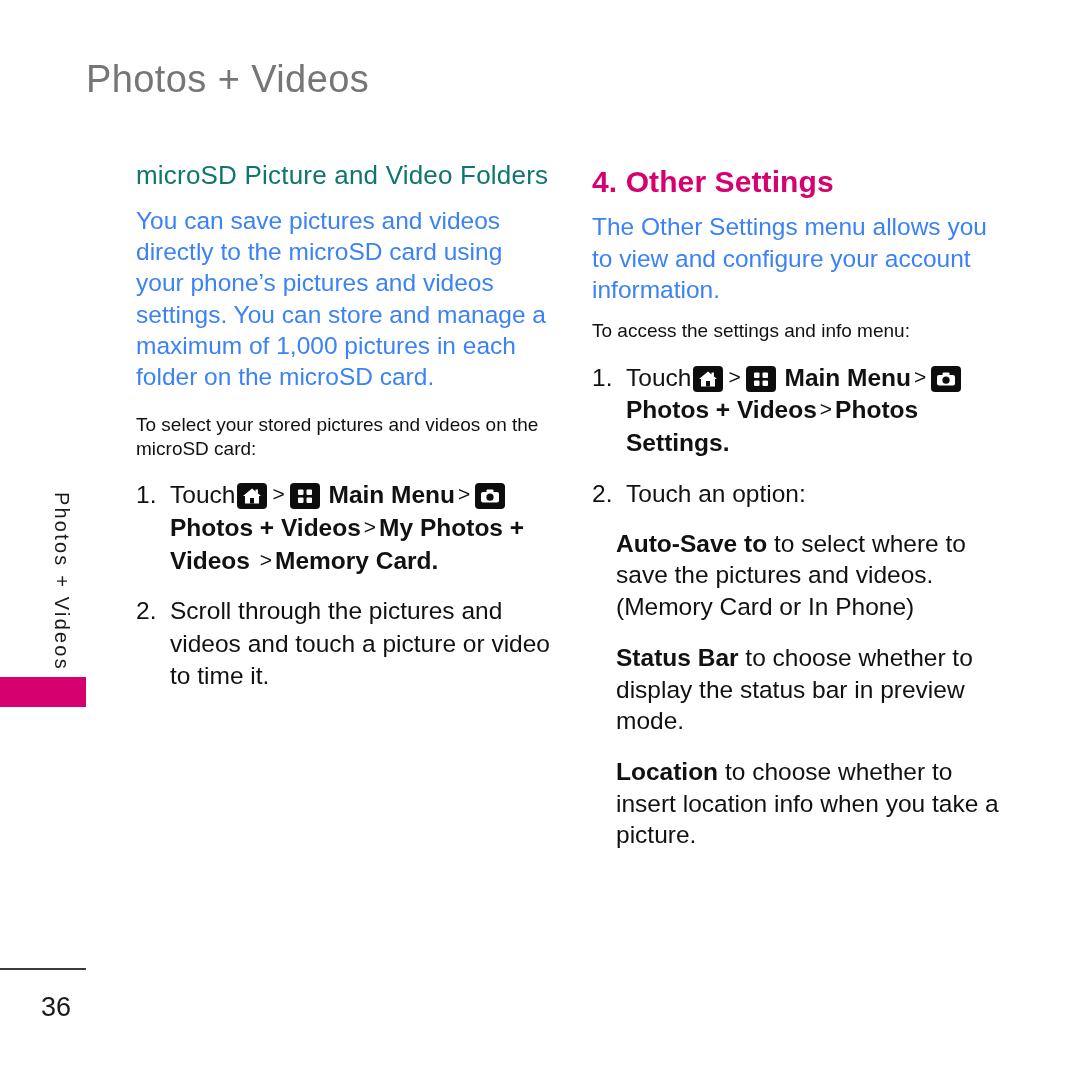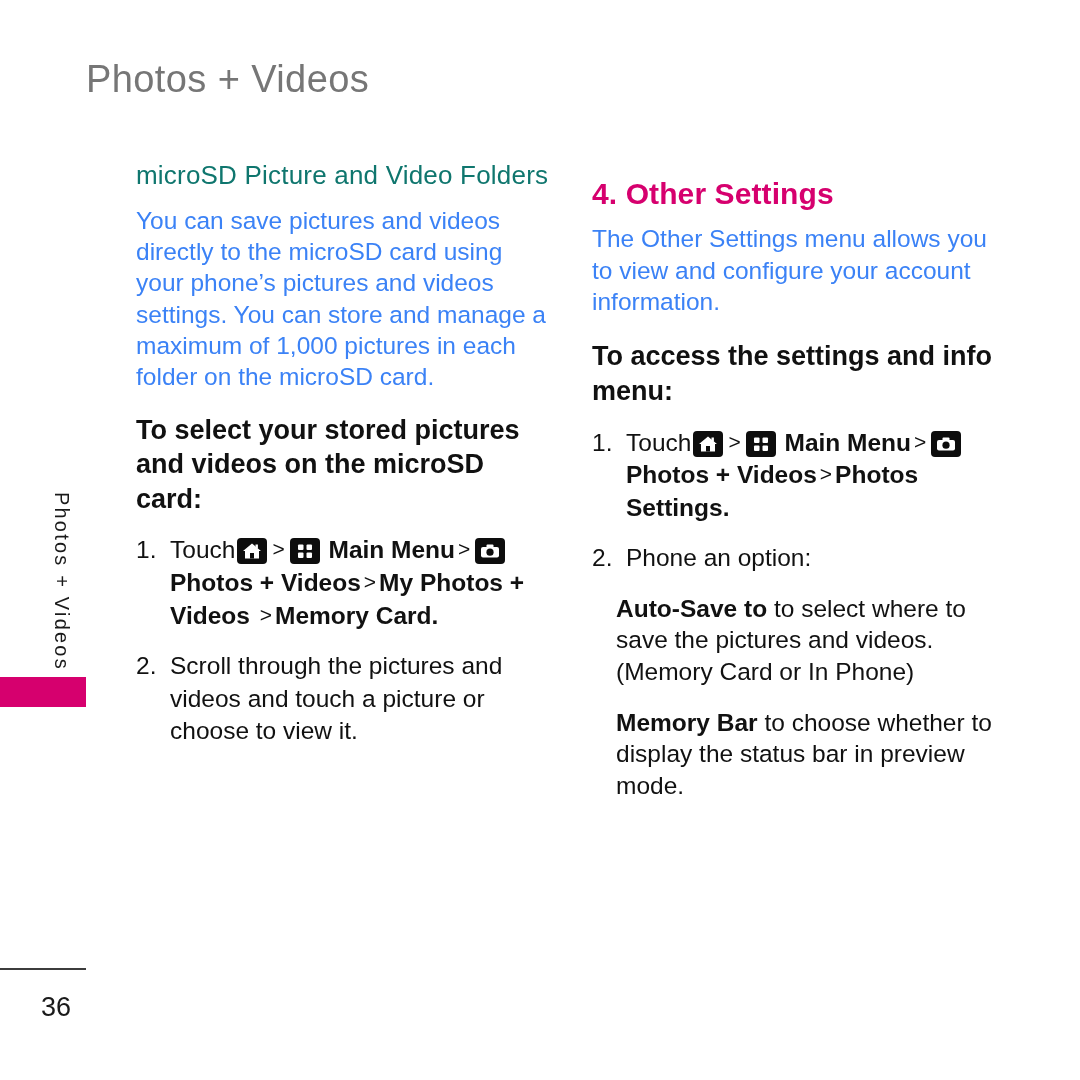--- a/index.html
+++ b/index.html
@@ -71,34 +71,34 @@
     line-height: 1.18;
     color: #0f766e;
     margin: 0 0 14px 0;
     letter-spacing: 0.2px;
   }
   .sec-head-accent {
     font-size: 30px;
     font-weight: 700;
     line-height: 1.18;
     color: #d6006e;
-    margin: 16px 0 12px 0;
+    margin: 4px 0 12px 0;
     letter-spacing: 0.1px;
   }
   .para {
     font-size: 24.5px;
     font-weight: 400;
     line-height: 1.28;
     color: #3b82f6;
     margin: 0 0 20px 0;
   }
-  .para.tight { margin-bottom: 22px; }
+  .para.tight { margin-bottom: 14px; }
   .lead-bold {
-    font-size: 27px;
-    font-weight: 700;
+    font-size: 19px;
+    font-weight: 400;
     line-height: 1.28;
     color: #111111;
     margin: 0 0 18px 0;
   }
 
   
   .step {
     position: relative;
     font-size: 24.5px;
     line-height: 1.33;
@@ -195,21 +195,21 @@
             <rect x="16.5" y="14.5" width="5.5" height="5.5" rx="1" fill="#ffffff"></rect>
           </svg></span> <b>Main Menu</b><span class="sep">&gt;</span><span class="icn"><svg width="30" height="26" viewBox="0 0 30 26">
             <rect x="6" y="9" width="18" height="10.5" rx="2" fill="#ffffff"></rect>
             <rect x="11.5" y="6.5" width="7" height="3.5" rx="1" fill="#ffffff"></rect>
             <circle cx="15" cy="14.2" r="3.6" fill="#0d0d0d"></circle>
           </svg></span> <b>Photos + Videos</b><span class="sep">&gt;</span><b>My Photos + Videos</b> <span class="sep">&gt;</span><b>Memory Card.</b></span>
   </div>
 
   <div class="step">
     <span class="step-num">2.</span>
-    <span class="step-body">Scroll through the pictures and videos and touch a picture or choose to view it.</span>
+    <span class="step-body">Scroll through the pictures and videos and touch a picture or video to time it.</span>
   </div>
 
 </div>
 
 <div class="col col-right">
 
   <h2 class="sec-head-accent">4. Other Settings</h2>
 
   <p class="para tight">The Other Settings menu allows you to view and configure your account information.</p>
 
@@ -228,25 +228,26 @@
             <rect x="16.5" y="14.5" width="5.5" height="5.5" rx="1" fill="#ffffff"></rect>
           </svg></span> <b>Main Menu</b><span class="sep">&gt;</span><span class="icn"><svg width="30" height="26" viewBox="0 0 30 26">
             <rect x="6" y="9" width="18" height="10.5" rx="2" fill="#ffffff"></rect>
             <rect x="11.5" y="6.5" width="7" height="3.5" rx="1" fill="#ffffff"></rect>
             <circle cx="15" cy="14.2" r="3.6" fill="#0d0d0d"></circle>
           </svg></span> <b>Photos + Videos</b><span class="sep">&gt;</span><b>Photos Settings.</b></span>
   </div>
 
   <div class="step">
     <span class="step-num">2.</span>
-    <span class="step-body">Phone an option:</span>
+    <span class="step-body">Touch an option:</span>
   </div>
 
   <p class="opt"><b>Auto-Save to</b><span> to select where to save the pictures and videos. (Memory Card or In Phone)</span></p>
 
-  <p class="opt"><b>Memory Bar</b><span> to choose whether to display the status  bar in preview mode.</span></p>
-
+  <p class="opt"><b>Status Bar</b><span> to choose whether to display the status  bar in preview mode.</span></p>
+
+  <p class="opt"><b>Location</b><span> to choose whether to insert location info when you take a picture.</span></p>
 
 
 </div>
 
 <div class="footer-rule"></div>
 <div class="page-num">36</div>
 
 </body></html>

